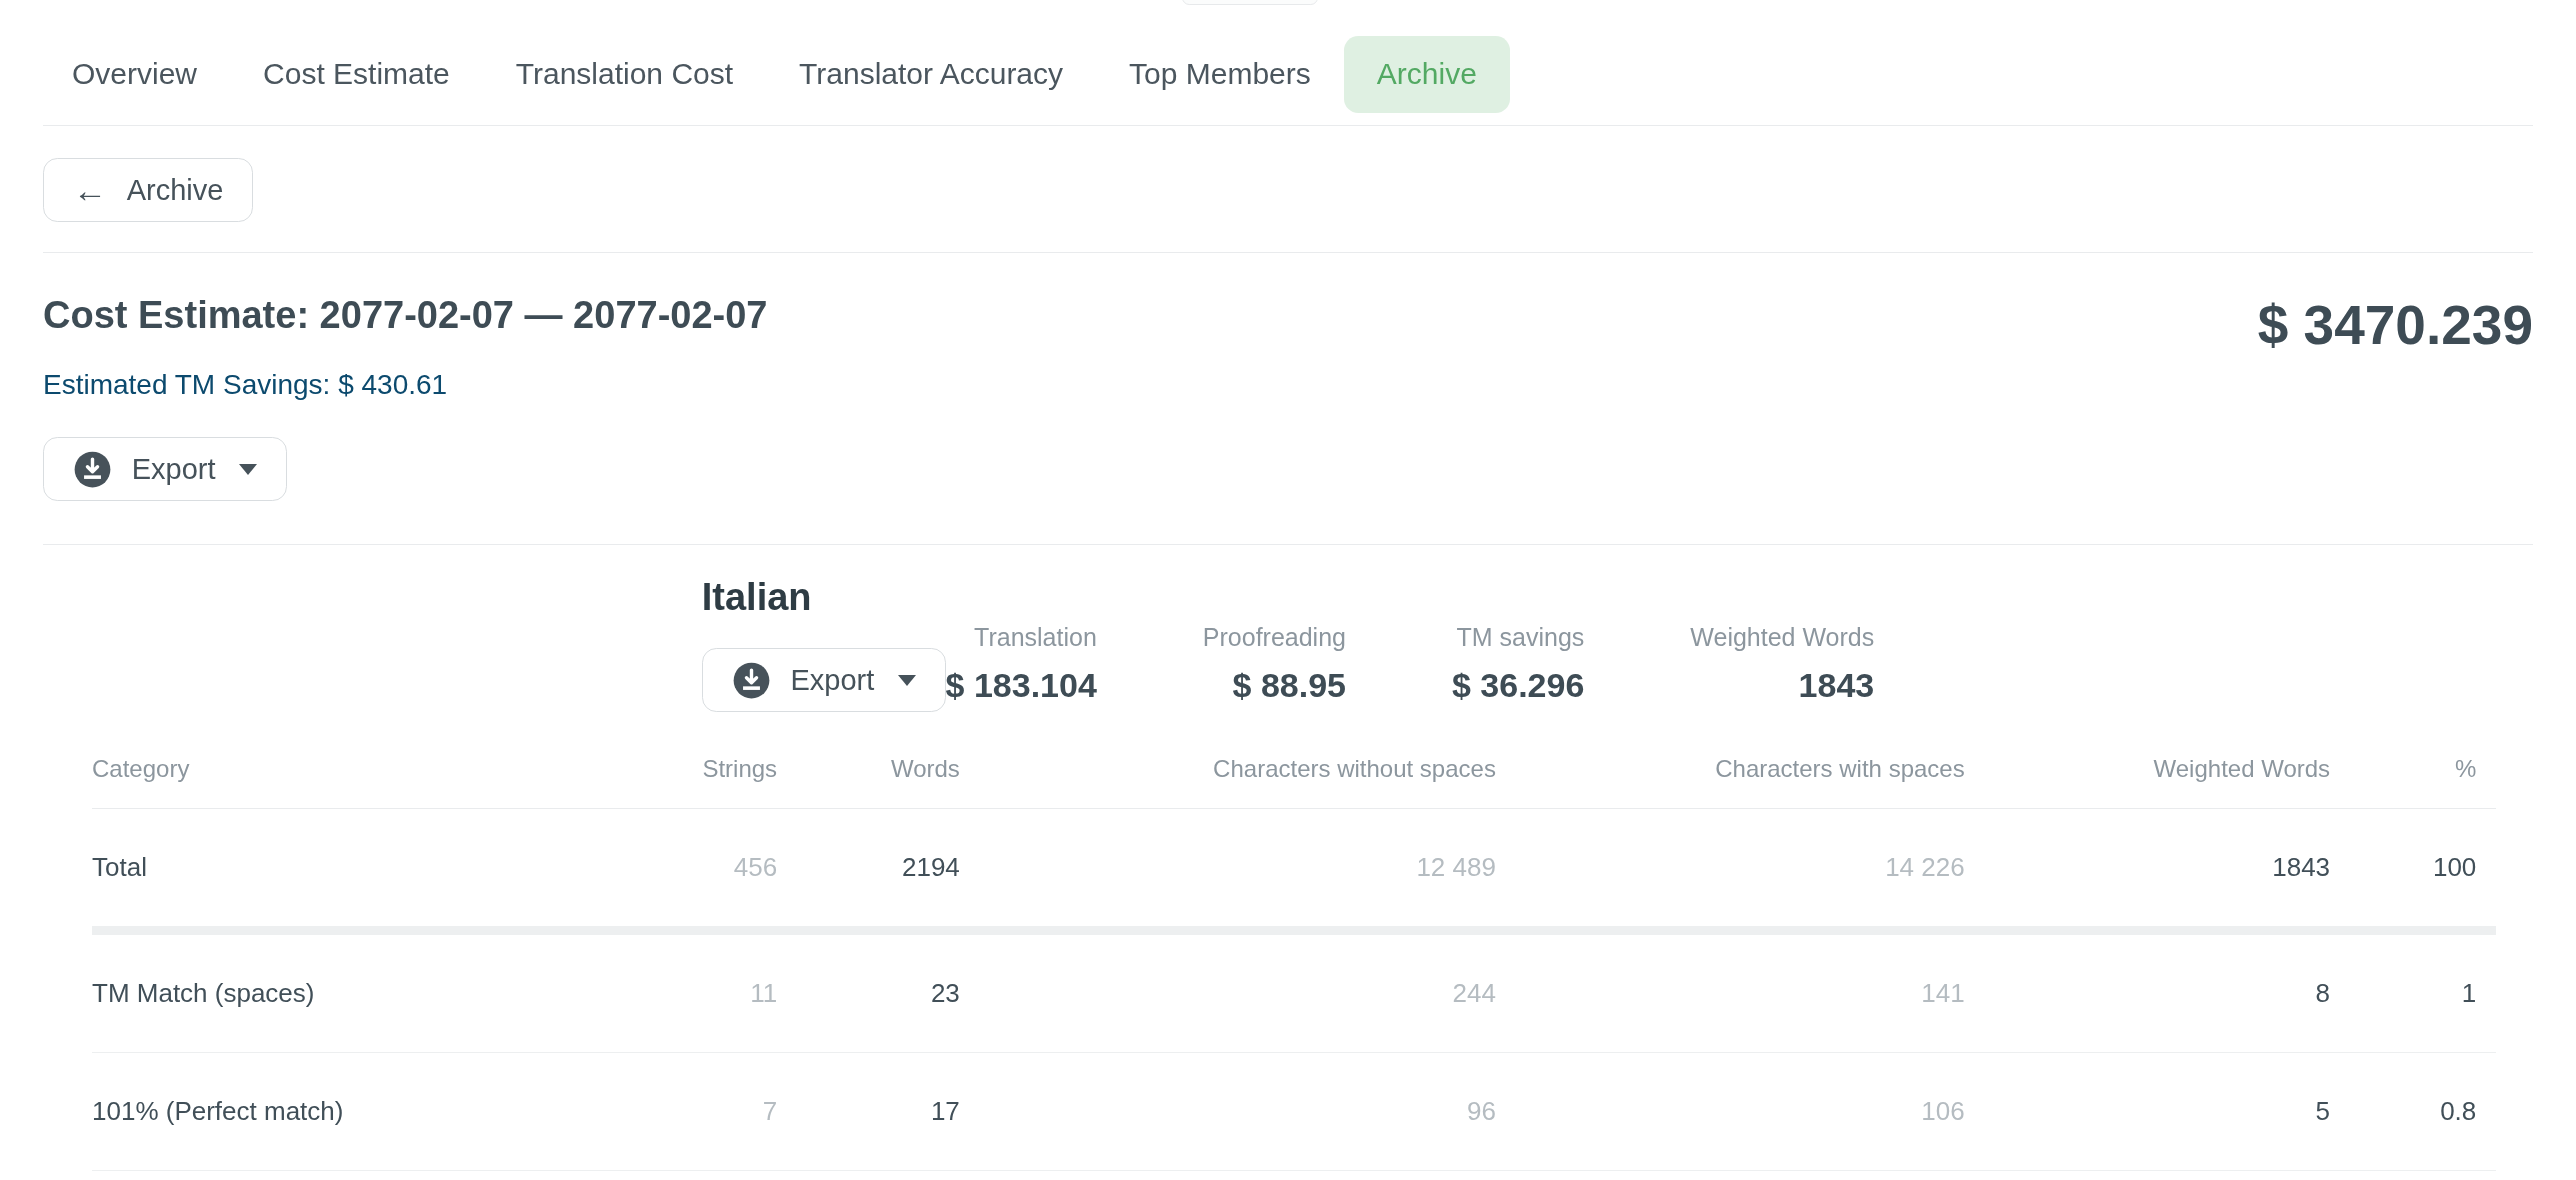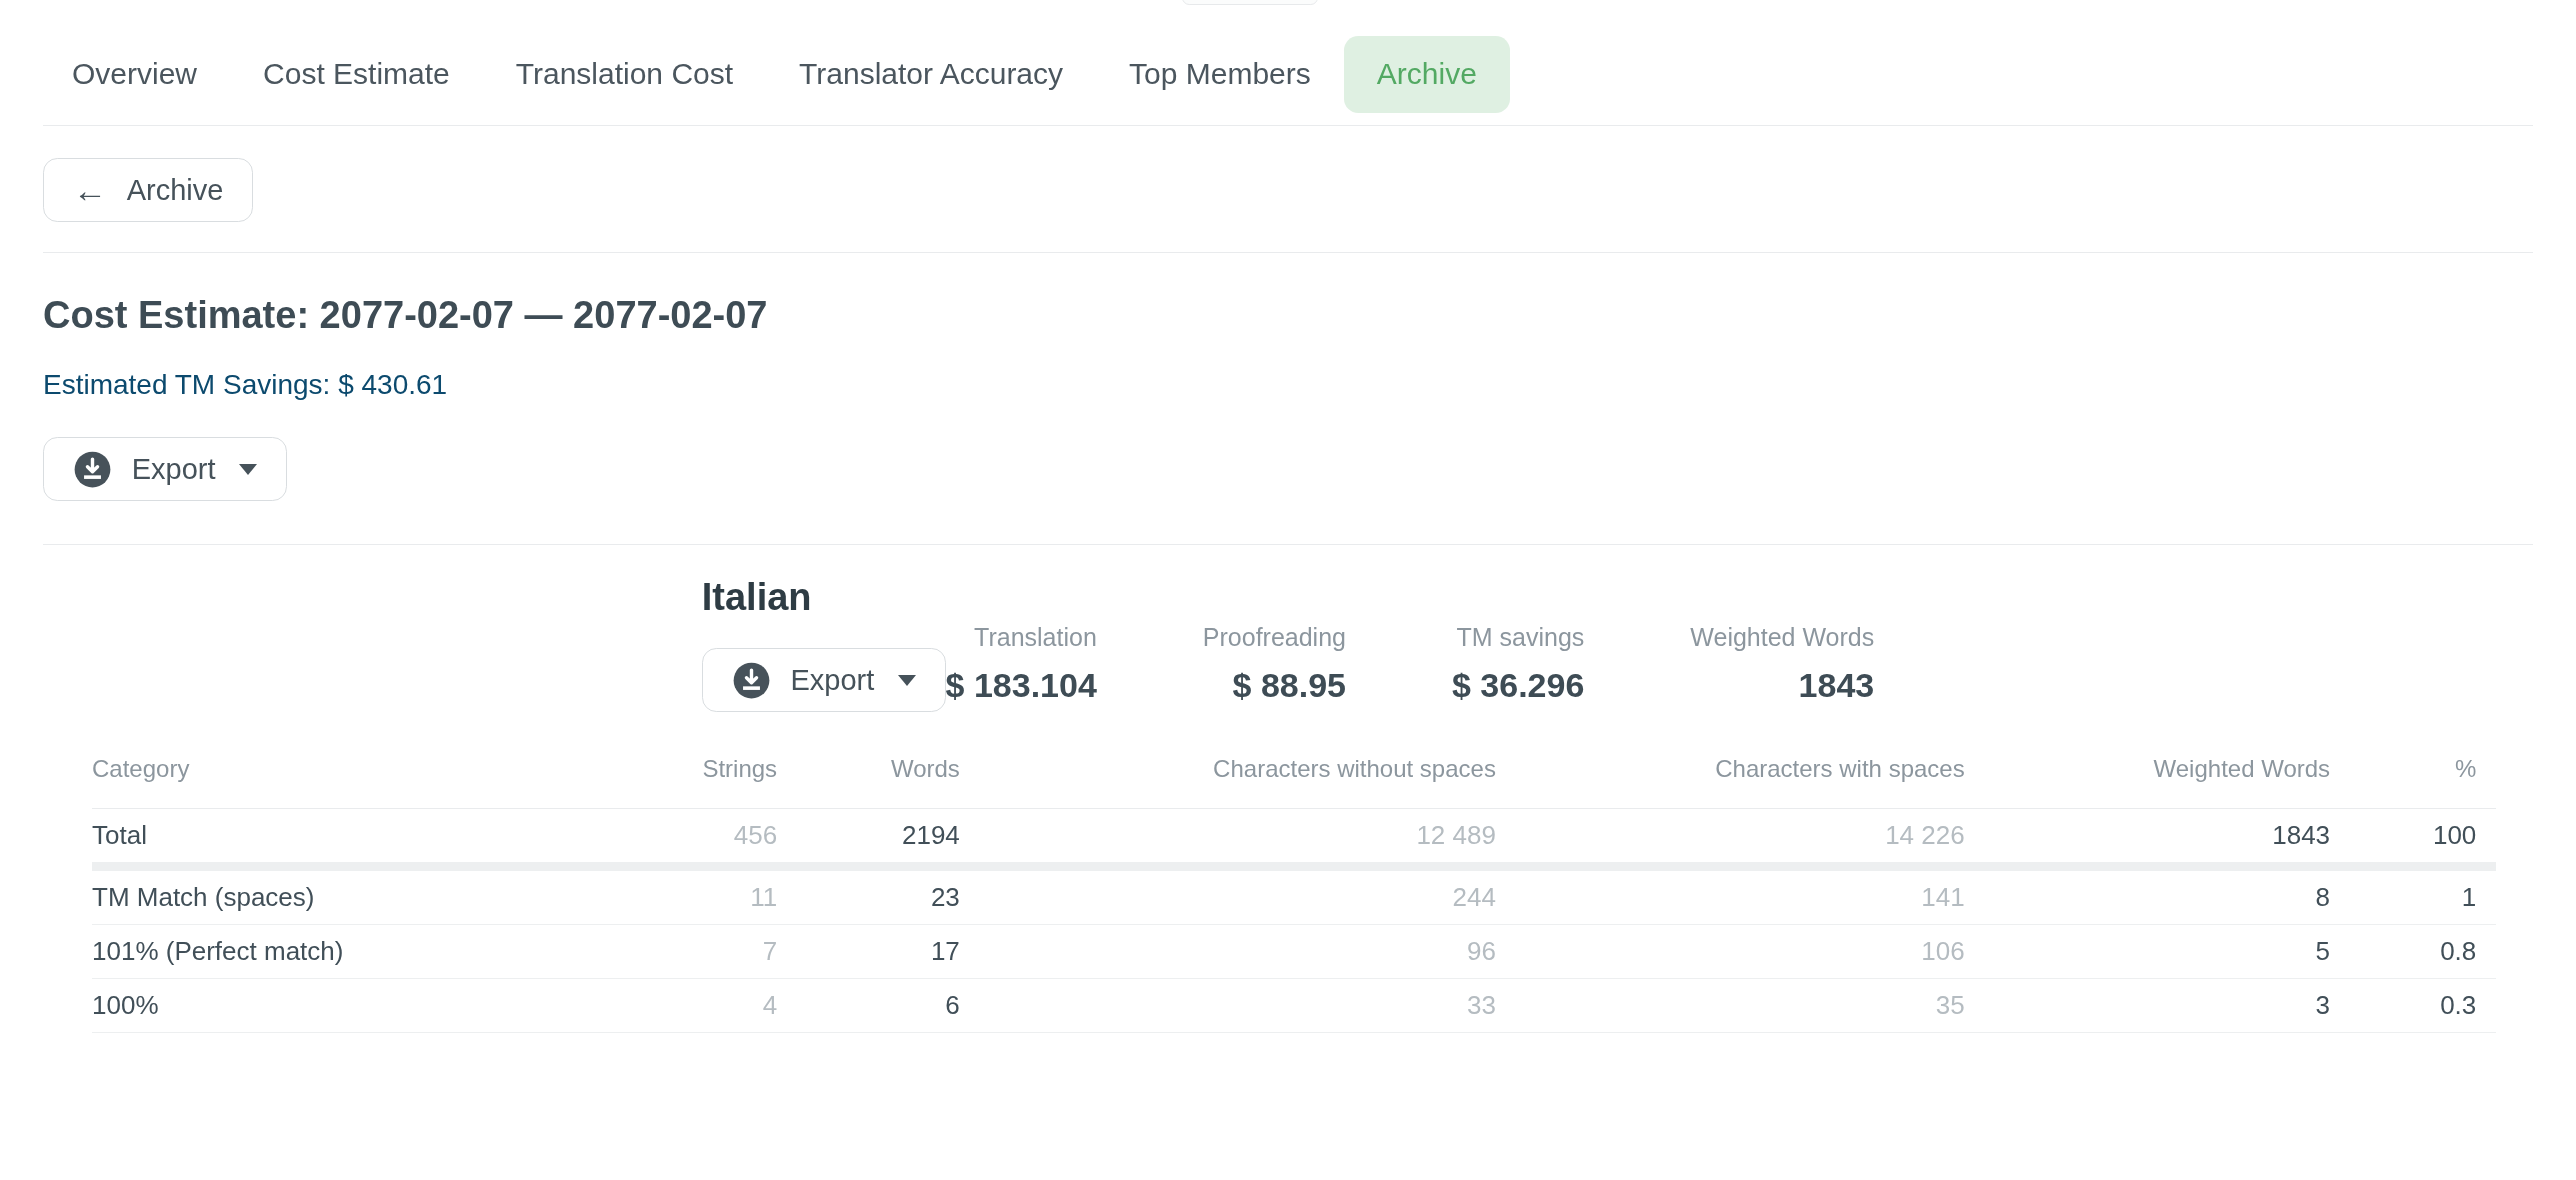--- a/index.html
+++ b/index.html
@@ -90,21 +90,21 @@
   table { width: 100%; border-collapse: collapse; table-layout: fixed; margin-left: 6px; }
   th {
     font-size: 24px; font-weight: 400; color: #8c969e;
     text-align: right; padding: 19.7px 0 25px;
     border-bottom: 1.8px solid #e9ebed;
     white-space: nowrap;
   }
   th:first-child { text-align: left; }
   td {
     font-size: 26px; color: #414f58;
-    text-align: right; padding: 11px 0;
+    text-align: right; padding: 43px 0;
     border-bottom: 1.8px solid #edeff0;
     white-space: nowrap;
   }
   td:first-child { text-align: left; }
   th:last-child, td:last-child { padding-right: 19.7px; }
   td.mut { color: #b5bcc1; }
   tr.total-row td { border-bottom: 9px solid #edeff0; }
 </style>
 </head>
 <body>
@@ -124,20 +124,21 @@
 <div class="back-section">
   <button class="btn">
     <span class="arrow-left">←</span>
     <span>Archive</span>
   </button>
 </div>
 <div class="divider"></div>
 
 <section class="summary-section">
   <h1 class="page-title">Cost Estimate: 2077-02-07 — 2077-02-07</h1>
+  <div class="big-price">$ 3470.239</div>
   <div class="tm-line">
     <span>Estimated TM Savings:</span>
     <span>$ 430.61</span>
   </div>
   <div class="export-wrap">
     <button class="btn">
       <svg class="dl-icon" viewBox="0 0 24 24">
         <circle cx="12" cy="12" r="11" fill="#47525a"></circle>
         <path d="M12 5.6 L12 12.6 M12 13.4 L8.9 10.3 M12 13.4 L15.1 10.3" stroke="#ffffff" stroke-width="2.1" fill="none" stroke-linecap="round" stroke-linejoin="round"></path>
         <rect x="6.8" y="15.6" width="10.4" height="2.2" fill="#ffffff"></rect>

